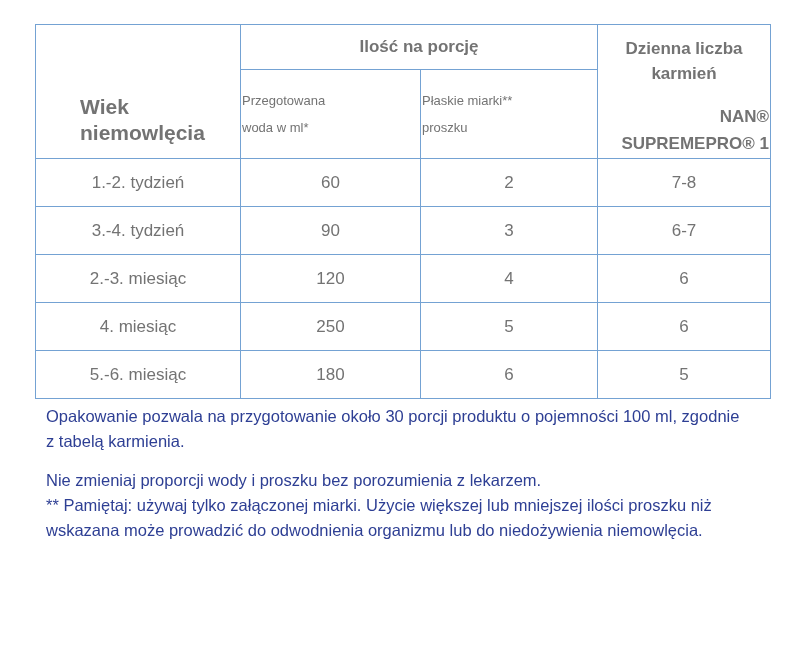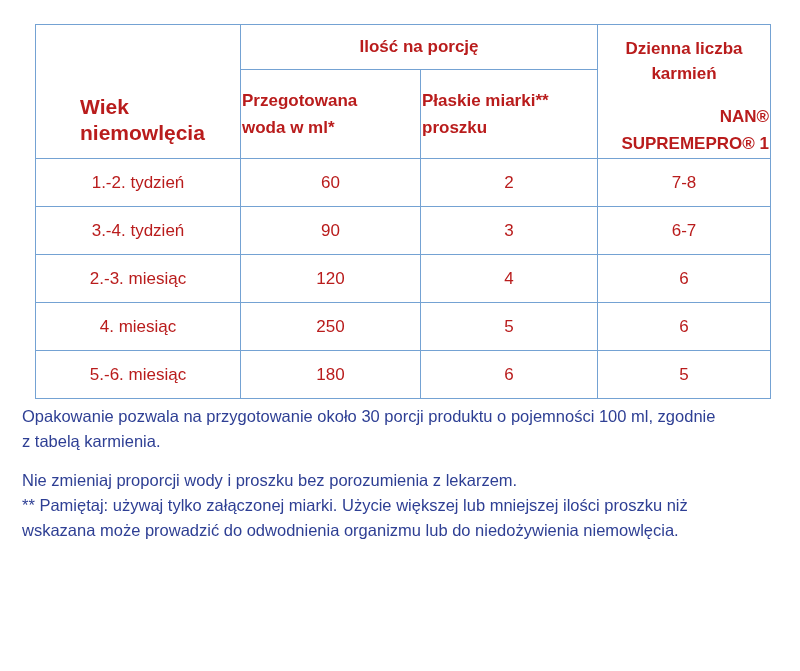--- a/index.html
+++ b/index.html
@@ -5,49 +5,49 @@
   html,body { margin:0; padding:0; }
   .page {
     position:relative; width:800px; height:671px; background:#ffffff;
     font-family:"Liberation Sans", sans-serif; overflow:hidden;
   }
   table.feeding {
     position:absolute; left:35px; top:24px; width:735px;
     border-collapse:collapse; table-layout:fixed;
   }
   table.feeding td {
-    border:1.5px solid #74a2d3; color:#b91c1c; overflow:hidden;
+    border:1.5px solid #74a2d3; color:#737373; overflow:hidden;
   }
   tr.hrow1 { height:44px; }
   tr.hrow2 { height:86px; }
   tr.drow  { height:48px; }
   .age-head {
     vertical-align:bottom; padding:0 0 12px 44px;
     font-weight:bold; font-size:21px; line-height:26px; white-space:pre-line;
   }
   .group-head {
     text-align:center; vertical-align:middle;
     font-weight:bold; font-size:17px;
   }
   .sub-head {
     vertical-align:middle; 
-    font-weight:bold; font-size:17px; line-height:27px; white-space:pre-line;
+    font-weight:normal; font-size:13px; line-height:27px; white-space:pre-line;
   }
   .daily-head { vertical-align:top; font-weight:bold; font-size:17px; }
   .daily-title {
     text-align:center; margin-top:10px; line-height:25px; white-space:pre-line;
   }
   .daily-product {
     text-align:right; margin:17px 0 0 14px; line-height:27px; white-space:pre-line;
   }
   .cell-age, .cell-num {
     text-align:center; vertical-align:middle; font-size:17px; color:#2c3e96;
   }
   .notes {
-    position:absolute; left:22px; top:404px; width:732px;
+    position:absolute; left:46px; top:404px; width:732px;
     color:#2e3f94; font-size:16.5px; line-height:25px;
   }
   .notes p { margin:0; white-space:pre-line; }
   .notes p.gap-after { margin-bottom:14px; }
 </style>
 </head>
 <body>
 
 <div class="page">
 

